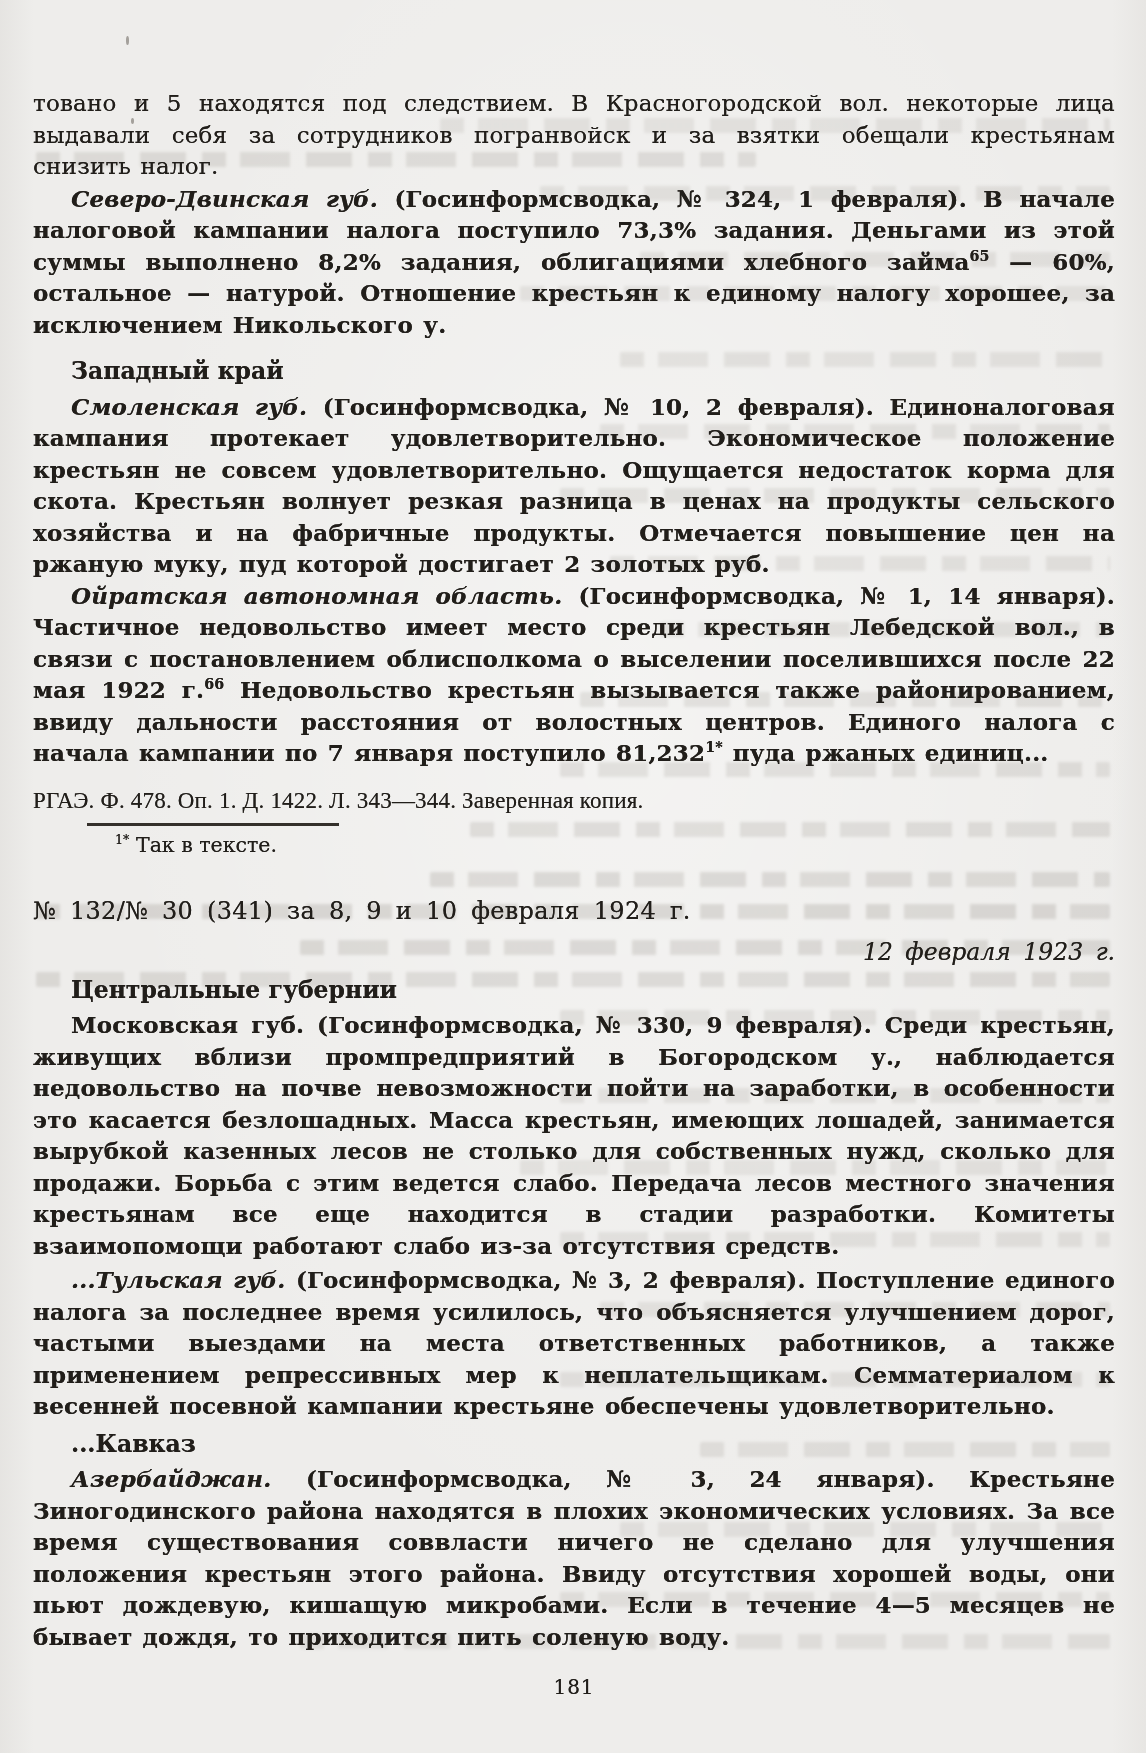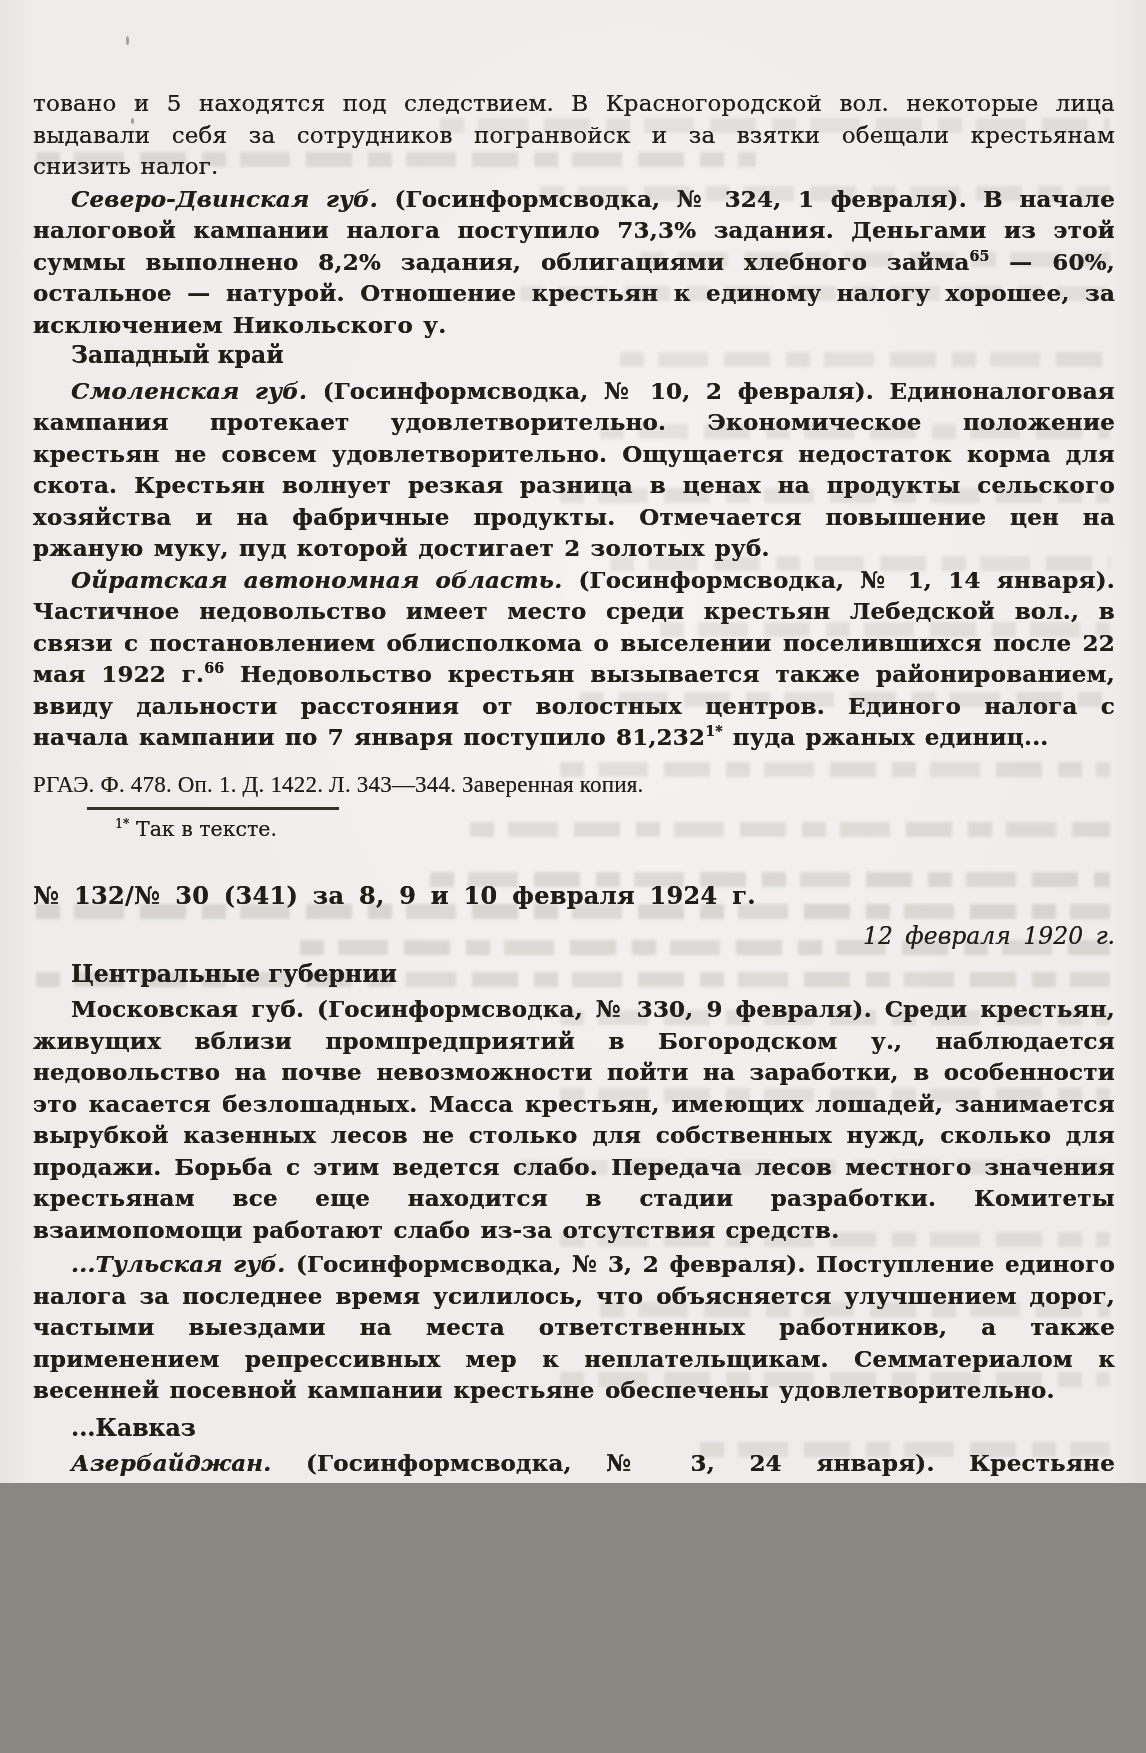--- a/index.html
+++ b/index.html
@@ -1,21 +1,21 @@
 <!DOCTYPE html>
 <html><head>
 <meta charset="utf-8">
 <style>
   html, body { margin: 0; padding: 0; }
   body { background: #8a8782; }
 
   .page {
     position: relative;
     width: 1146px;
-    height: 1483px;
+    height: 1753px;
     margin: 0 auto;
     background: #eeedeb;
     background-image:
       radial-gradient(ellipse at 55% 40%, rgba(255,255,255,0.35) 0%, rgba(255,255,255,0) 60%),
       linear-gradient(90deg, rgba(120,112,100,0.07) 0%, rgba(120,112,100,0) 3%, rgba(120,112,100,0) 97%, rgba(120,112,100,0.06) 100%);
     overflow: hidden;
     font-family: "DejaVu Serif", serif;
     color: #211e1a;
   }
 
@@ -58,21 +58,21 @@
     line-height: 0;
     vertical-align: super;
     letter-spacing: 0;
   }
 
   .heading {
     font-size: 23.5px;
     line-height: 31.5px;
     font-weight: bold;
     padding-left: 38px;
-    margin-top: 0;
+    margin-top: 16px;
     margin-bottom: 3px;
     text-shadow: 0 0 0.55px rgba(28,25,21,0.85);
   }
 
   .archive {
     font-family: Liberation Serif, serif;
     font-size: 23px;
     line-height: 30px;
     margin-top: 17px;
     letter-spacing: 0.2px;
@@ -91,21 +91,21 @@
     padding-left: 82px;
     font-size: 20.5px;
     line-height: 26px;
     text-shadow: 0 0 0.5px rgba(28,25,21,0.8);
   }
 
   .doc-heading {
     margin-top: 38px;
     font-size: 24px;
     line-height: 31.5px;
-    font-weight: bold;
+    font-weight: normal;
     word-spacing: 6px;
     letter-spacing: 0.3px;
     text-shadow: 0 0 0.55px rgba(28,25,21,0.85);
   }
 
   .date-line {
     margin-top: 10px;
     font-size: 23.5px;
     line-height: 31.5px;
     font-style: italic;
@@ -177,21 +177,21 @@
     <p class="body indent"><i class="lead">Ойратская автономная область.</i><span> (Госинформсводка, № 1, 14 января). Частичное недовольство имеет место среди крестьян Лебедской вол., в связи с постановлением облисполкома о выселении поселившихся после 22 мая 1922 г.</span><sup>66</sup><span> Недовольство крестьян вызывается также районированием, ввиду дальности расстояния от волостных центров. Единого налога с начала кампании по 7 января поступило 81,232</span><sup>1*</sup><span> пуда ржаных единиц...</span></p>
 
     <p class="archive"><span>РГАЭ. Ф. 478. Оп. 1. Д. 1422. Л. 343—344. Заверенная копия.</span></p>
 
     <div class="fn-rule"></div>
 
     <p class="footnote"><sup>1*</sup><span> Так в тексте.</span></p>
 
     <p class="doc-heading"><span>№ 132/№ 30 (341) за 8, 9 и 10 февраля 1924 г.</span></p>
 
-    <p class="date-line"><span>12 февраля 1920 г.</span></p>
+    <p class="date-line"><span>12 февраля 1923 г.</span></p>
 
     <h3 class="heading h-central">Центральные губернии</h3>
 
     <p class="body indent"><span>Московская губ. (Госинформсводка, № 330, 9 февраля). Среди крестьян, живущих вблизи промпредприятий в Богородском у., наблюдается недовольство на почве невозможности пойти на заработки, в особенности это касается безлошадных. Масса крестьян, имеющих лошадей, занимается вырубкой казенных лесов не столько для собственных нужд, сколько для продажи. Борьба с этим ведется слабо. Передача лесов местного значения крестьянам все еще находится в стадии разработки. Комитеты взаимопомощи работают слабо из-за отсутствия средств.</span></p>
 
     <p class="body indent p-tulskaya"><i class="lead">...Тульская губ.</i><span> (Госинформсводка, № 3, 2 февраля). Поступление единого налога за последнее время усилилось, что объясняется улучшением дорог, частыми выездами на места ответственных работников, а также применением репрессивных мер к неплательщикам. Семматериалом к весенней посевной кампании крестьяне обеспечены удовлетворительно.</span></p>
 
     <h3 class="heading h-kavkaz">...Кавказ</h3>
 
     <p class="body indent"><i class="lead">Азербайджан.</i><span> (Госинформсводка, № 3, 24 января). Крестьяне Зиногодинского района находятся в плохих экономических условиях. За все время существования соввласти ничего не сделано для улучшения положения крестьян этого района. Ввиду отсутствия хорошей воды, они пьют дождевую, кишащую микробами. Если в течение 4—5 месяцев не бывает дождя, то приходится пить соленую воду.</span></p>

